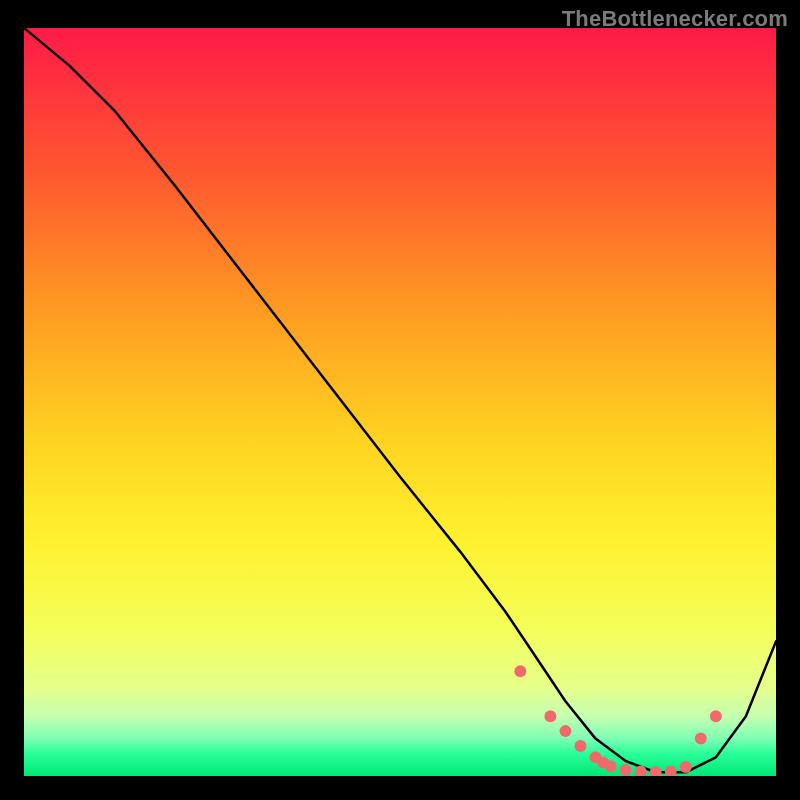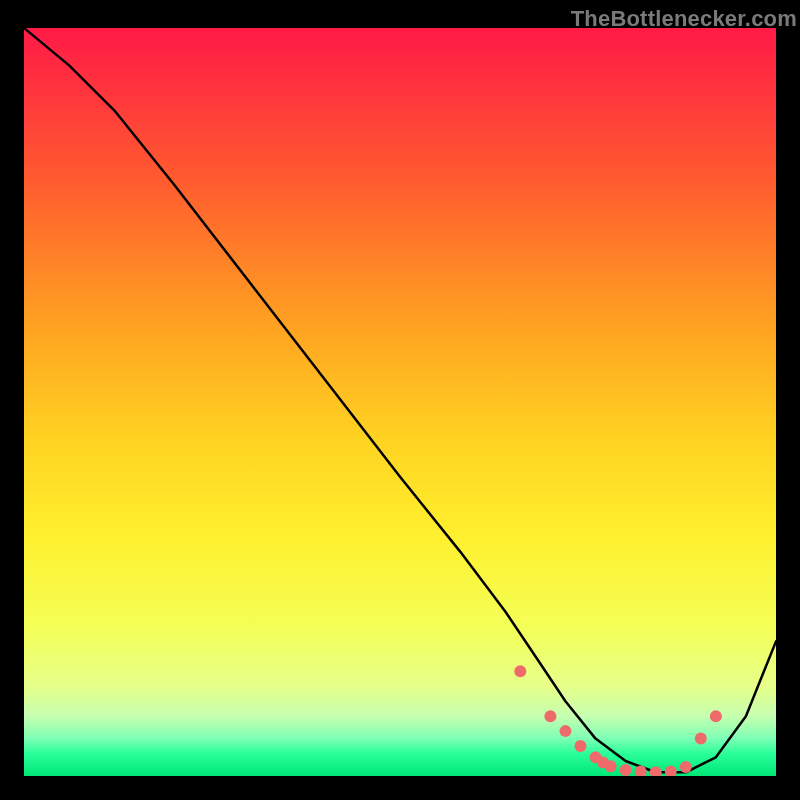--- a/index.html
+++ b/index.html
@@ -13,21 +13,21 @@
   }
   .outer {
     position: relative;
     width: 800px;
     height: 800px;
     background: #000;
   }
   .attribution {
     position: absolute;
     top: 6px;
-    right: 3px;
+    right: 12px;
     color: #7a7a7a;
     font-size: 22px;
     font-weight: 600;
     letter-spacing: 0.2px;
   }
   .plot-frame {
     position: absolute;
     left: 24px;
     top: 28px;
     width: 752px;

